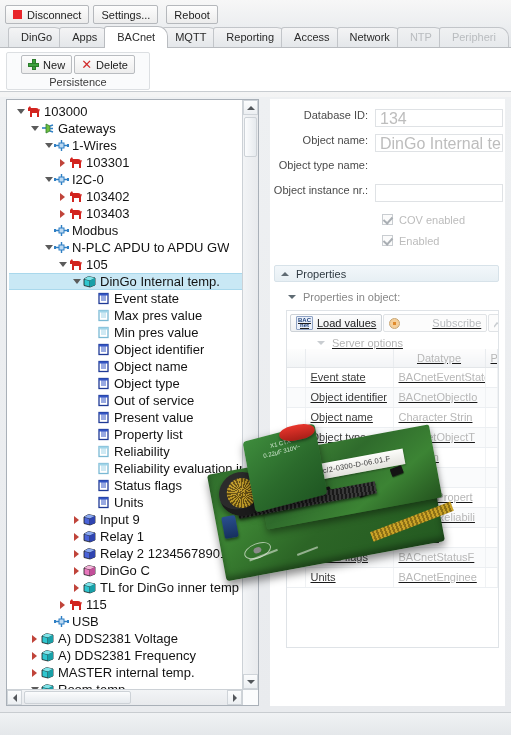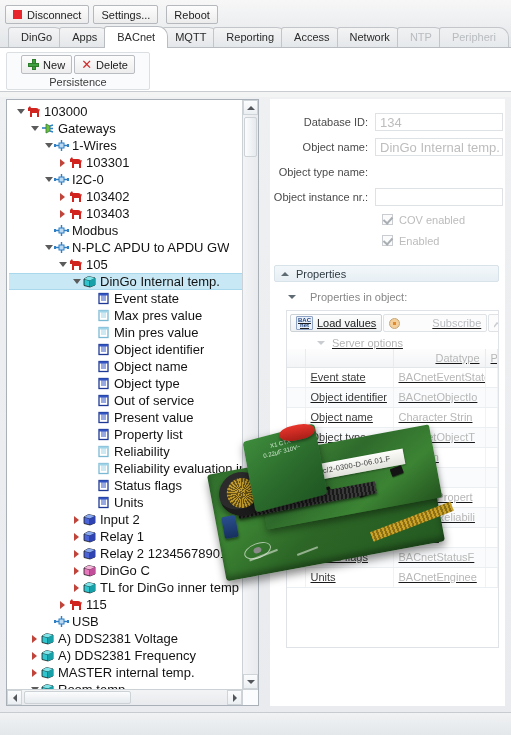--- a/index.html
+++ b/index.html
@@ -161,29 +161,29 @@
   .splitter{
     position:absolute;left:261px;top:2px;width:7px;height:607px;
   }
 
   
   .pane-right{
     position:absolute;left:270px;top:2px;width:235px;height:607px;
     background:#ffffff;box-sizing:border-box;overflow:hidden;
   }
   .form{padding:10px 2px 0 0;}
-  .frow{display:flex;align-items:center;height:25px;}
+  .frow{display:flex;align-items:flex-start;height:25px;}
   .flabel{
     width:105px;text-align:right;padding-right:7px;box-sizing:border-box;
     font-size:11px;color:#4a4a4a;white-space:nowrap;
   }
   .finput{
     flex:1;height:18px;box-sizing:border-box;
     border:1px solid #dfe2e5;background:#ffffff;
-    font-size:13px;color:#bdbdbd;padding:1px 4px;
+    font-size:16px;color:#bdbdbd;padding:1px 4px;
     line-height:15px;overflow:hidden;white-space:nowrap;
   }
   .finput.blank{color:#333;}
   .cbrow{display:flex;align-items:center;height:21px;padding-left:112px;}
   .cbox{
     width:11px;height:11px;border:1px solid #c9cdd1;background:#fbfbfb;
     box-sizing:border-box;margin-right:6px;position:relative;flex:0 0 11px;
   }
   .cbox.checked:after{
     content:"";position:absolute;left:2px;top:0px;width:4px;height:7px;
@@ -194,21 +194,21 @@
   
   .exphdr{
     margin:14px 6px 0 4px;height:17px;display:flex;align-items:center;gap:7px;
     background:linear-gradient(#f2f7fa,#e7eff4);
     border:1px solid #d7e2e9;border-radius:2px;padding:0 6px;box-sizing:border-box;
     font-size:11px;color:#2f3a42;
   }
   .chev-up{border:4px solid transparent;border-bottom-color:#5f6b73;margin-bottom:4px;display:inline-block;}
   .chev-dn{border:4px solid transparent;border-top-color:#5f6b73;margin-top:4px;display:inline-block;}
   .sublabel{
-    margin:9px 0 0 18px;display:flex;align-items:center;gap:14px;
+    margin:9px 0 0 18px;display:flex;align-items:center;gap:7px;
     font-size:11px;color:#878787;
   }
   .tbox{
     margin:7px 6px 0 16px;border:1px solid #dfe3e7;background:#ffffff;
     height:338px;box-sizing:border-box;position:relative;overflow:hidden;text-decoration:underline;
   }
   .tbar{display:flex;align-items:center;gap:1px;padding:3px 3px 0 3px;}
   .tbtn{
     display:inline-flex;align-items:center;gap:4px;height:18px;padding:0 5px;
     box-sizing:border-box;font-size:11px;
@@ -224,21 +224,21 @@
   .eye{
     width:11px;height:11px;border-radius:50%;
     background:radial-gradient(circle at 50% 50%,#e08a2b 0 30%,#f5cf9a 31% 70%,#d6d9dc 71%);
     border:1px solid #c9a46e;box-sizing:border-box;display:inline-block;
   }
   .chart-ic{width:12px;height:9px;display:inline-block;position:relative;}
   .srvopt{margin:5px 0 0 30px;font-size:11px;color:#b5b5b5;display:flex;align-items:center;gap:7px;}
 
   table.props{width:100%;border-collapse:collapse;font-size:11px;table-layout:fixed;}
   table.props th{
-    font-weight:normal;text-align:right;color:#b7b7b7;
+    font-weight:normal;text-align:center;color:#b7b7b7;
     background:linear-gradient(#fdfdfd,#f2f4f6);
     border-bottom:1px solid #e3e6e9;border-right:1px solid #e9ecef;
     height:18px;padding:0 5px;box-sizing:border-box;white-space:nowrap;overflow:hidden;
   }
   table.props td{
     height:20px;padding:0 5px;box-sizing:border-box;
     border-bottom:1px solid #eceff2;border-right:1px solid #f0f2f4;
     white-space:nowrap;overflow:hidden;color:#3a3a3a;
   }
   table.props td.dt{color:#b7b7b7;}
@@ -629,21 +629,21 @@
           <div class="tnode">
             <span style="flex: 0 0 62px;"></span>
             <span class="exp closed"></span>
             <span class="ico"><svg width="15" height="13" viewBox="0 0 15 13">
                 <path d="M2 4 L6.5 1.5 L13 3 L13 10 L8 12 L2 10.5 Z" fill="#4a63d8" stroke="#1a1a1a" stroke-width=".8"></path>
                 <path d="M2 4 L8 5.5 L13 3" fill="none" stroke="#1a1a1a" stroke-width=".8"></path>
                 <path d="M8 5.5 L8 12" stroke="#1a1a1a" stroke-width=".8"></path>
                 <path d="M2 4 L6.5 1.5 L13 3 L8 5.5 Z" fill="#8aa8ee"></path>
                 <path d="M8 5.5 L13 3 L13 10 L8 12 Z" fill="#2f44b0"></path>
               </svg></span>
-            <span class="tlabel">Input 2</span>
+            <span class="tlabel">Input 9</span>
           </div>
           <div class="tnode">
             <span style="flex: 0 0 62px;"></span>
             <span class="exp closed"></span>
             <span class="ico"><svg width="15" height="13" viewBox="0 0 15 13">
                 <path d="M2 4 L6.5 1.5 L13 3 L13 10 L8 12 L2 10.5 Z" fill="#4a63d8" stroke="#1a1a1a" stroke-width=".8"></path>
                 <path d="M2 4 L8 5.5 L13 3" fill="none" stroke="#1a1a1a" stroke-width=".8"></path>
                 <path d="M8 5.5 L8 12" stroke="#1a1a1a" stroke-width=".8"></path>
                 <path d="M2 4 L6.5 1.5 L13 3 L8 5.5 Z" fill="#8aa8ee"></path>
                 <path d="M8 5.5 L13 3 L13 10 L8 12 Z" fill="#2f44b0"></path>

